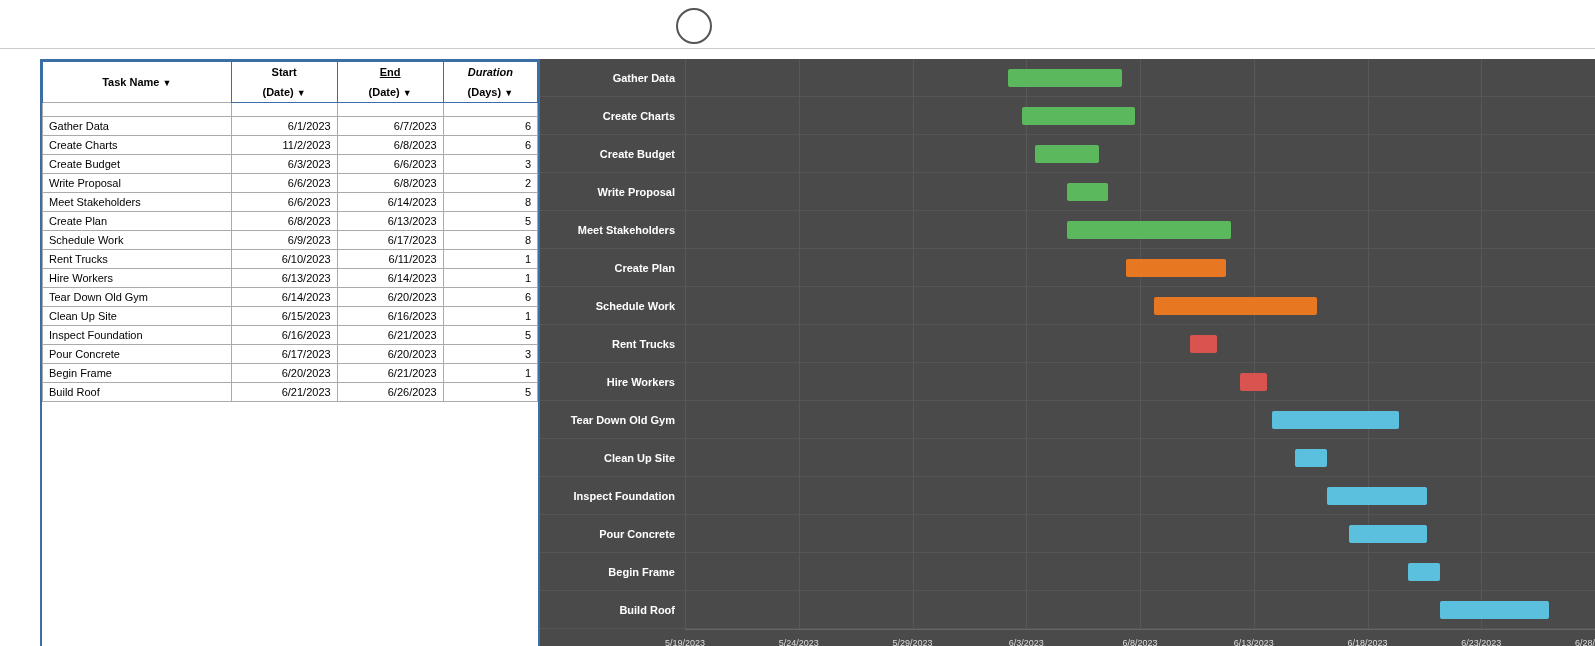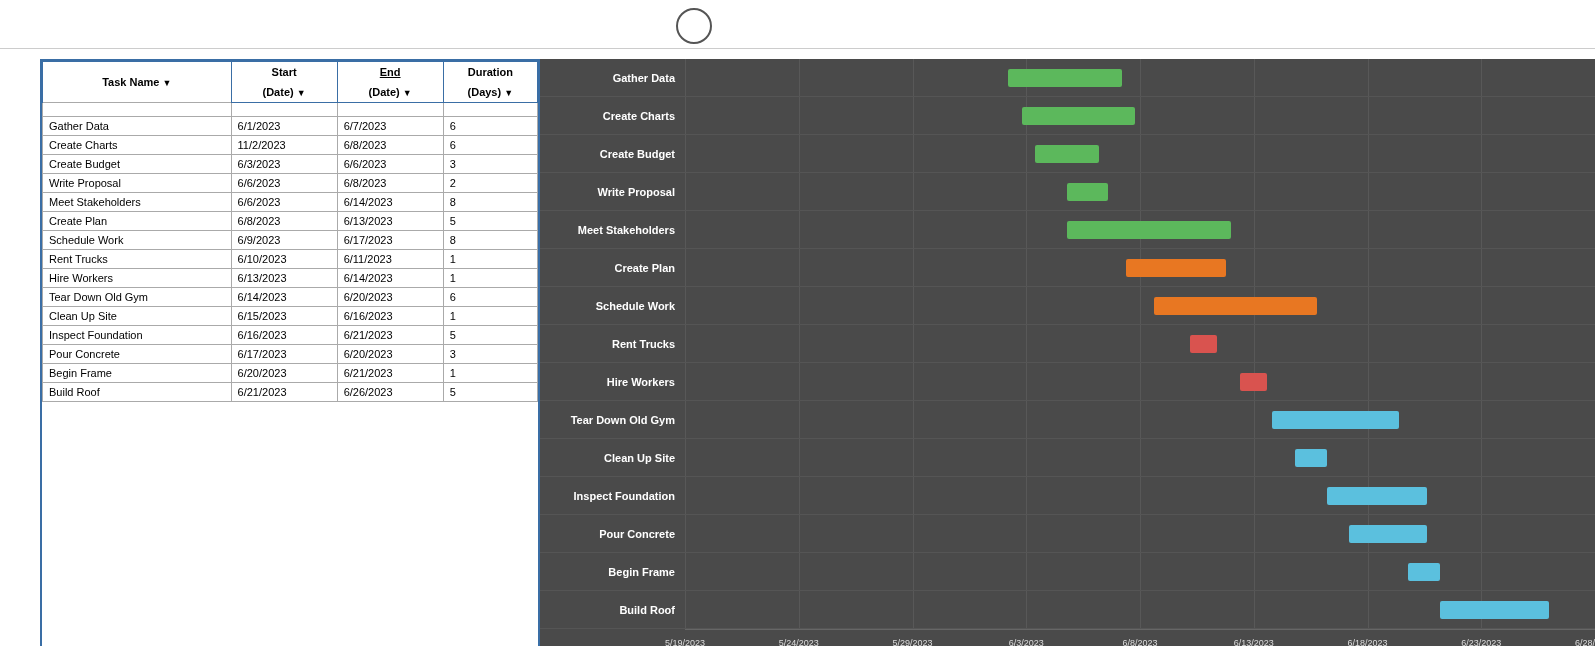--- a/index.html
+++ b/index.html
@@ -14,27 +14,27 @@
     .pm-name { font-size: 22px; font-weight: 300; color: #444; letter-spacing: 1px; }
 
     .main-content { display: flex; padding: 10px 0 0 40px; }
 
     
     .task-table { width: 500px; flex-shrink: 0; border: 2px solid #3a6ea5; font-size: 11px; }
     .task-table table { width: 100%; border-collapse: collapse; }
     .task-table th { background: #fff; border: 1px solid #3a6ea5; padding: 4px 6px; text-align: center; font-size: 11px; font-weight: bold; }
     .task-table td { border: 1px solid #aaa; padding: 3px 6px; font-size: 11px; }
     .task-table td:first-child { min-width: 140px; }
-    .task-table td:not(:first-child) { text-align: left; min-width: 80px; }
+    .task-table td:not(:first-child) { text-align: right; min-width: 80px; }
     .header-row-1 th { border-bottom: none; }
     .header-row-2 th { border-top: none; }
     .col-task { width: 160px; }
     .col-start { width: 90px; }
     .col-end { width: 90px; text-decoration: underline; }
-    .col-dur { width: 70px; }
+    .col-dur { width: 70px; font-style: italic; }
     .empty-row td { height: 14px; }
 
     
     .gantt-area { flex: 1; background: #4a4a4a; position: relative; overflow: hidden; }
     .gantt-inner { position: relative; height: 100%; }
 
     
     .gantt-rows { position: absolute; top: 0; left: 0; width: 100%; }
     .gantt-row { display: flex; align-items: center; height: 38px; border-bottom: 1px solid #555; }
     .gantt-row-label { width: 145px; flex-shrink: 0; text-align: right; padding-right: 10px; font-size: 11px; font-weight: bold; color: #fff; }

